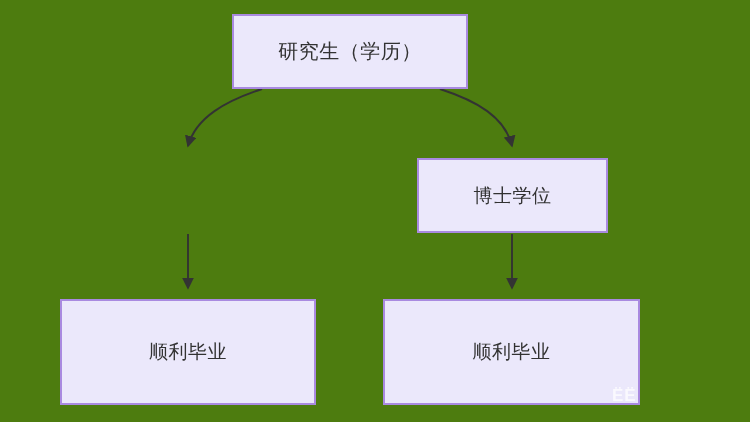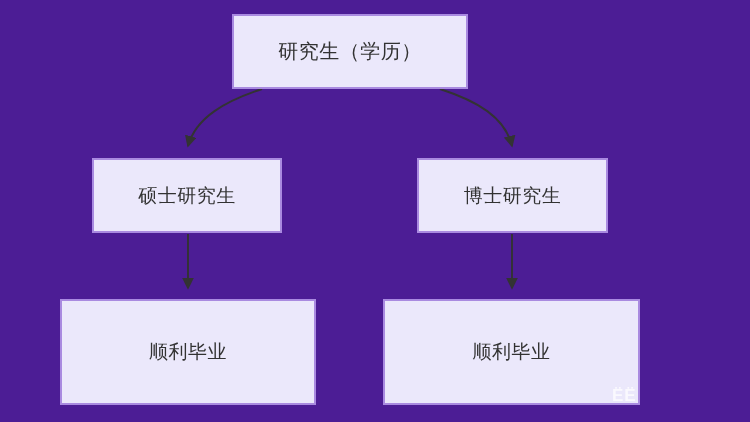--- a/index.html
+++ b/index.html
@@ -7,21 +7,21 @@
     padding: 0;
     background: #ffffff;
   }
   body {
     font-family: "Liberation Sans", "DejaVu Sans", sans-serif;
   }
   #canvas {
     position: relative;
     width: 750px;
     height: 422px;
-    background: #4c1d95;
+    background: #4d7c0f;
     overflow: hidden;
   }
   .edges {
     position: absolute;
     left: 0;
     top: 0;
     width: 750px;
     height: 422px;
     pointer-events: none;
   }
@@ -112,26 +112,23 @@
 
     <path d="M 188 234 L 188 288" fill="none" stroke="#333333" stroke-width="1.9" marker-end="url(#arrowhead)"></path>
 
     <path d="M 512 234 L 512 288" fill="none" stroke="#333333" stroke-width="1.9" marker-end="url(#arrowhead)"></path>
   </svg>
 
   <div class="node" id="node-root">
     <span class="line">研究生（学历）</span>
   </div>
 
-  <div class="node" id="node-master">
-    <span class="line">硕士研究生</span>
-  </div>
 
   <div class="node" id="node-doctor">
-    <span class="line">博士研究生</span>
+    <span class="line">博士学位</span>
   </div>
 
   <div class="node" id="node-master-degree">
     <span class="line">顺利毕业</span>
   </div>
 
   <div class="node" id="node-doctor-degree">
     <span class="line">顺利毕业</span>
   </div>
 

